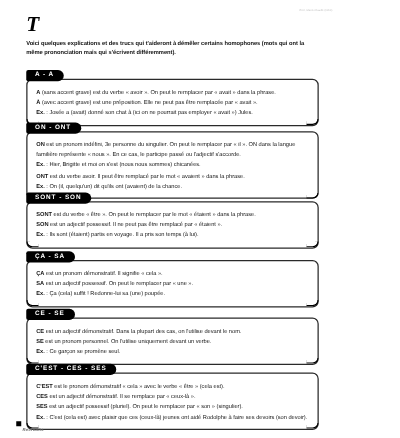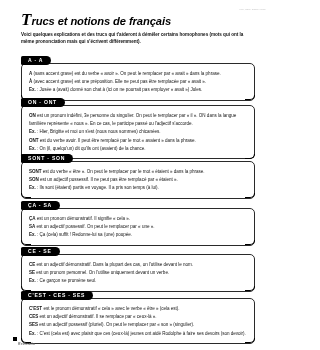--- a/index.html
+++ b/index.html
@@ -157,21 +157,20 @@
 </style>
 </head>
 <body>
 
 <div id="page">
 
   <div class="watermark">Prof, Marie-Claude (fiche)</div>
 
   <div class="title-row">
     <span class="title-drop">T</span>
-    <span class="title-rest">rucs et notions de français</span>
   </div>
 
   <div class="intro">Voici quelques explications et des trucs qui t'aideront à démêler certains homophones (mots qui ont la même prononciation mais qui s'écrivent différemment).</div>
 
   <div id="sections-host">
       <div class="section" style="top: 48px;"><div class="tab">A - A</div><div class="box">
           <div class="line"><b>A</b> (sans accent grave) est du verbe « avoir ». On peut le remplacer par « avait » dans la phrase.</div>
           <div class="line"><b>À</b> (avec accent grave) est une préposition. Elle ne peut pas être remplacée par « avait ».</div>
           <div class="line"><b>Ex.</b> : Josée a (avait) donné son chat à (ici on ne pourrait pas employer « avait ») Jules.</div>
         </div></div>

